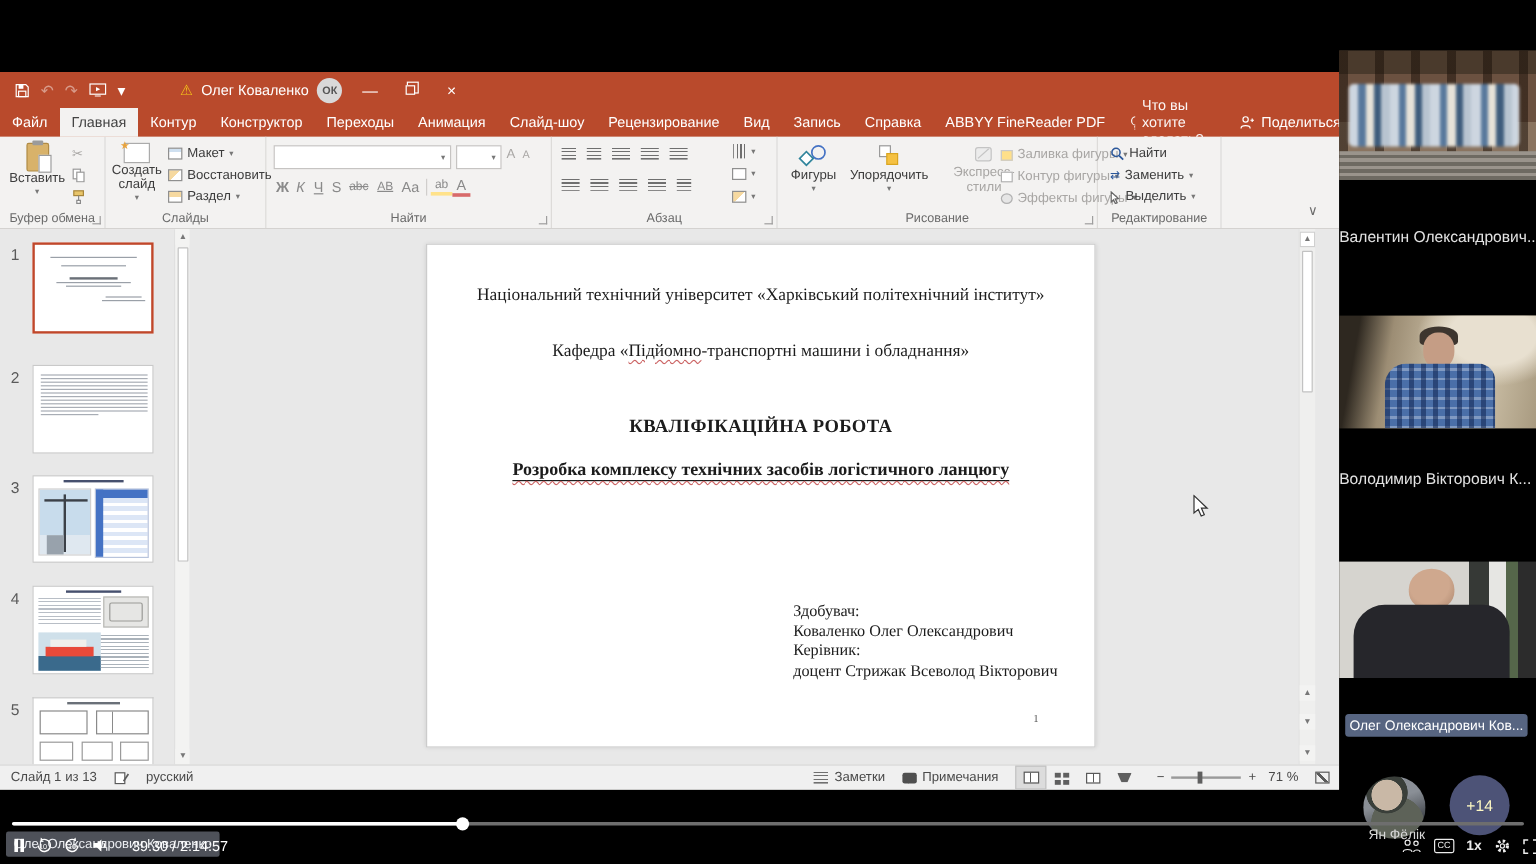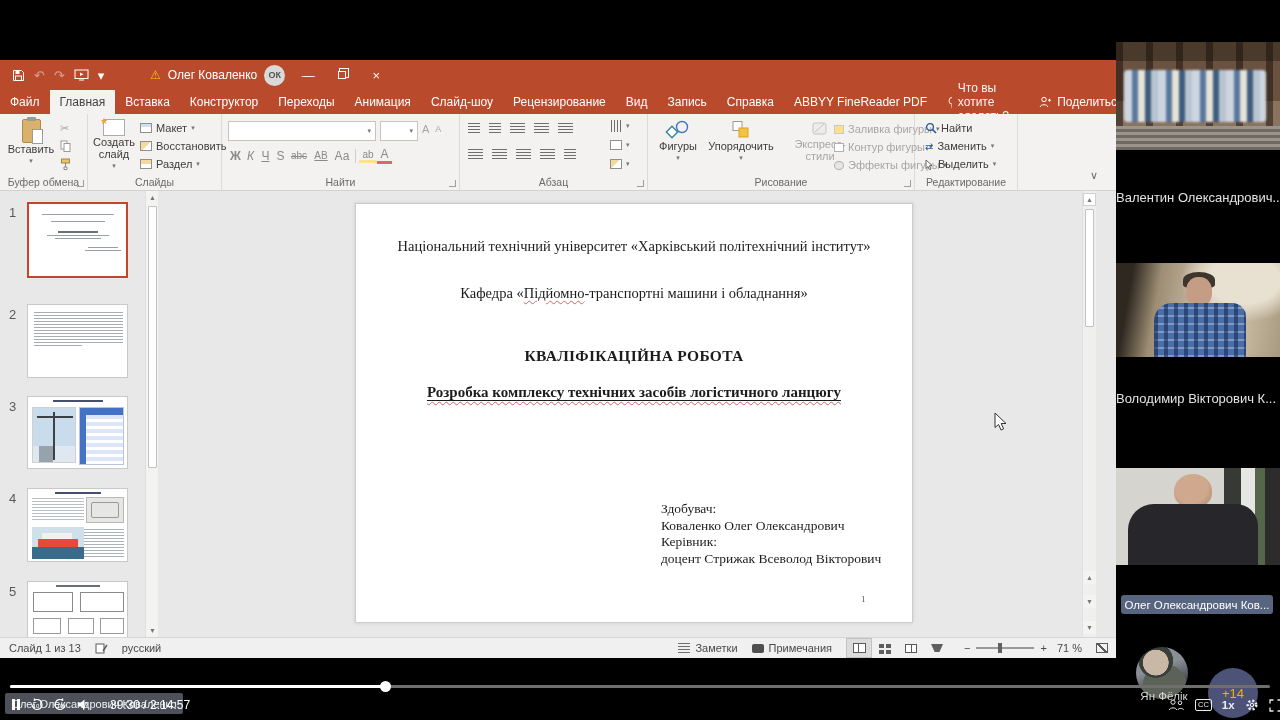--- a/index.html
+++ b/index.html
@@ -103,21 +103,21 @@
     background-image:repeating-linear-gradient(90deg,rgba(15,35,80,.55) 0 4px,transparent 4px 10px),repeating-linear-gradient(0deg,rgba(255,255,255,.3) 0 2px,transparent 2px 8px)}
   .t-bald{top:468px;height:97px;background:linear-gradient(90deg,#d6d4cf 0 66%,#363936 66% 76%,#e6e6e3 76% 85%,#55664a 85% 91%,#2c2c2c 91%)}
   .t-bald .head{position:absolute;left:58px;top:6px;width:38px;height:34px;border-radius:50% 50% 44% 44%;background:radial-gradient(circle at 45% 38%,#cfa88e 0 55%,#a9846c)}
   .t-bald .torso{position:absolute;left:12px;top:36px;width:130px;height:62px;border-radius:26px 22px 0 0;background:#26262b}
   .chip{position:absolute;left:5px;top:595px;width:152px;height:19px;background:rgba(92,106,136,.95);border-radius:3px;color:#fff;font-size:11.5px;display:flex;align-items:center;justify-content:center;white-space:nowrap;overflow:hidden}
   .av-circle{position:absolute;left:20px;top:647px;width:52px;height:52px;border-radius:50%;overflow:hidden;background:
     radial-gradient(circle at 38% 30%,#c9b8a6 0 26%,transparent 27%),
     radial-gradient(circle at 38% 26%,#3a3f3a 0 34%,transparent 35%),
     radial-gradient(circle at 55% 75%,#5d6258 0 45%,transparent 46%),
     linear-gradient(160deg,#8a8f96 0 40%,#4b4f55 70%,#2c2e33)}
-  .more-circle{position:absolute;left:92px;top:668px;width:50px;height:50px;border-radius:50%;background:#4d5377;color:#eab308;font-size:13px;display:flex;align-items:center;justify-content:center}
+  .more-circle{position:absolute;left:92px;top:646px;width:50px;height:50px;border-radius:50%;background:#4d5377;color:#fef9c3;font-size:13px;display:flex;align-items:center;justify-content:center}
   .av-label{position:absolute;left:0;top:690px;width:96px;text-align:center;font-size:11.5px;color:#d8d8d8;white-space:nowrap}
 
   
   .prog-track{position:absolute;left:10px;top:685px;width:1260px;height:3px;background:#6e6e6e;border-radius:2px;z-index:6}
   .prog-played{height:3px;background:#fff;border-radius:2px}
   .prog-dot{position:absolute;top:-4px;width:11px;height:11px;border-radius:50%;background:#fff}
   .tooltip{position:absolute;left:5px;top:693px;width:178px;height:21px;background:rgba(142,148,162,.55);border-radius:2px;color:#eceef2;font-size:11px;display:flex;align-items:center;justify-content:center;white-space:nowrap;overflow:hidden;z-index:5}
   .pctrls{position:absolute;left:12px;top:697px;display:flex;align-items:center;gap:9px;z-index:7}
   .pause-ic{display:flex;gap:2px}
   .pause-ic i{width:3px;height:11px;background:#fff}
@@ -161,21 +161,21 @@
         <div class="winbtn">
             <span class="restore-ic"></span>
           </div>
         <div class="winbtn">×</div>
       </div>
     </div>
 
     <div class="tabsrow">
       <div class="tab">Файл</div>
       <div class="tab active">Главная</div>
-      <div class="tab">Вставка</div>
+      <div class="tab">Контур</div>
       <div class="tab">Конструктор</div>
       <div class="tab">Переходы</div>
       <div class="tab">Анимация</div>
       <div class="tab">Слайд-шоу</div>
       <div class="tab">Рецензирование</div>
       <div class="tab">Вид</div>
       <div class="tab">Запись</div>
       <div class="tab">Справка</div>
       <div class="tab">ABBYY FineReader PDF</div>
       <div class="tellme">

